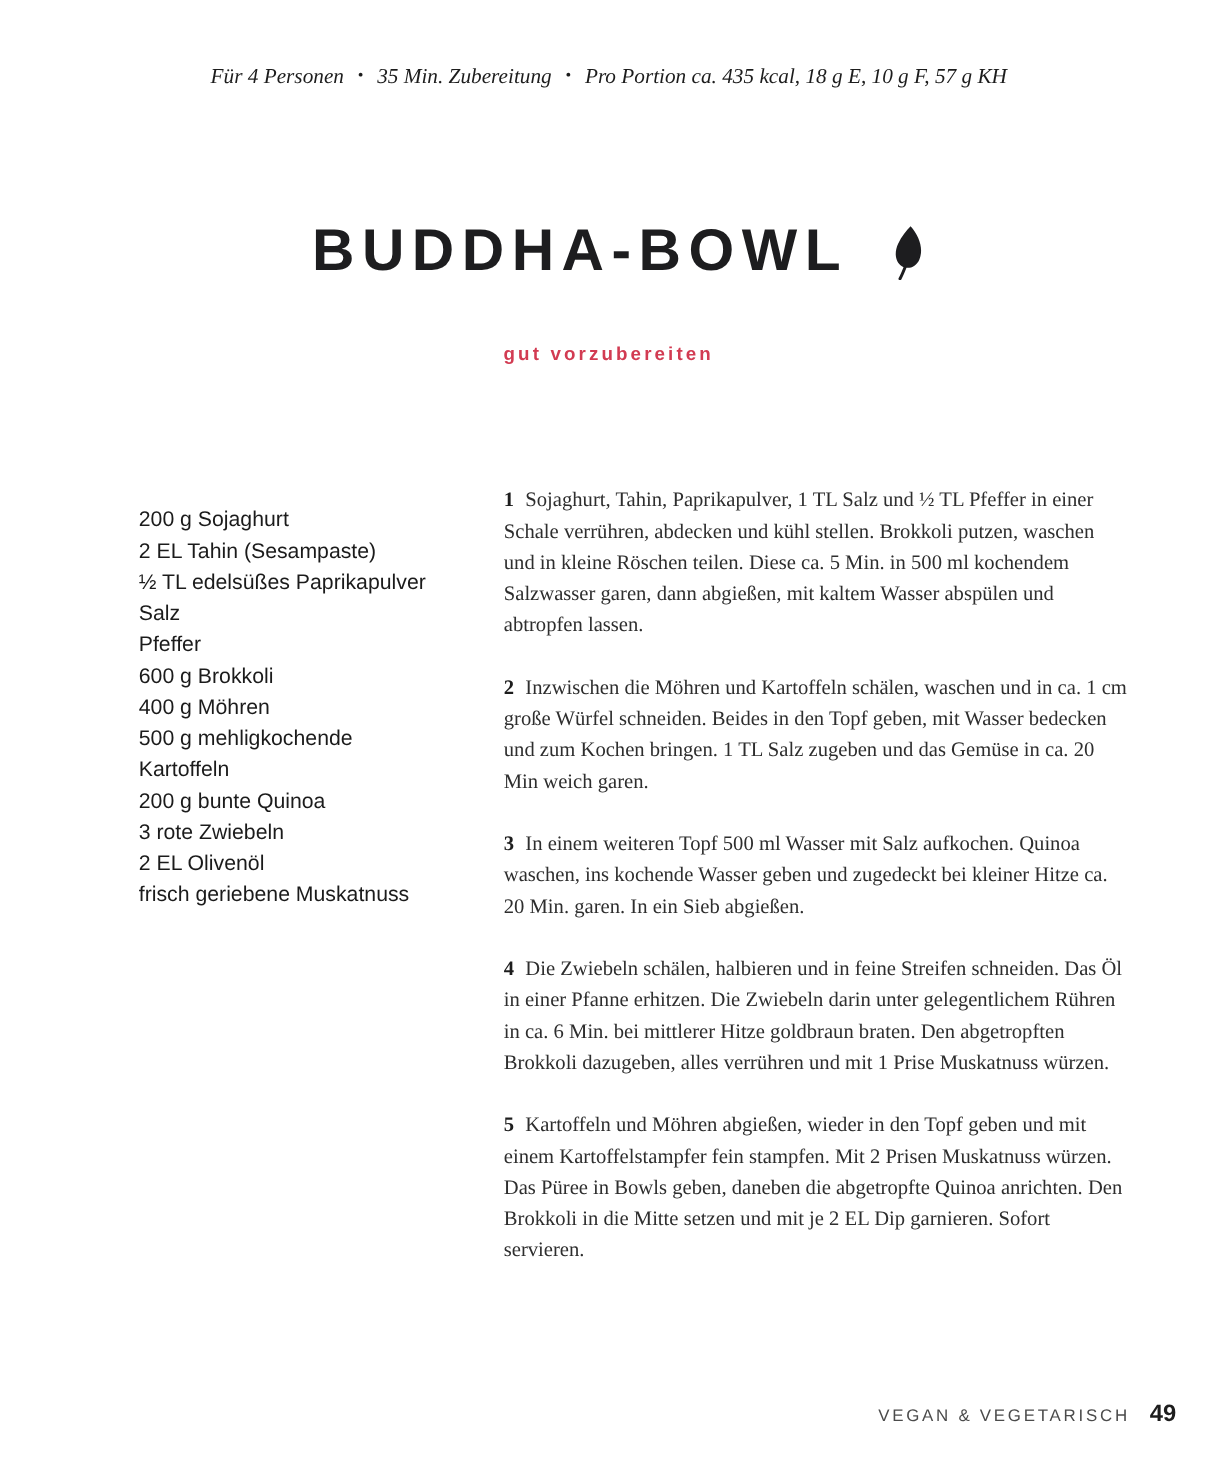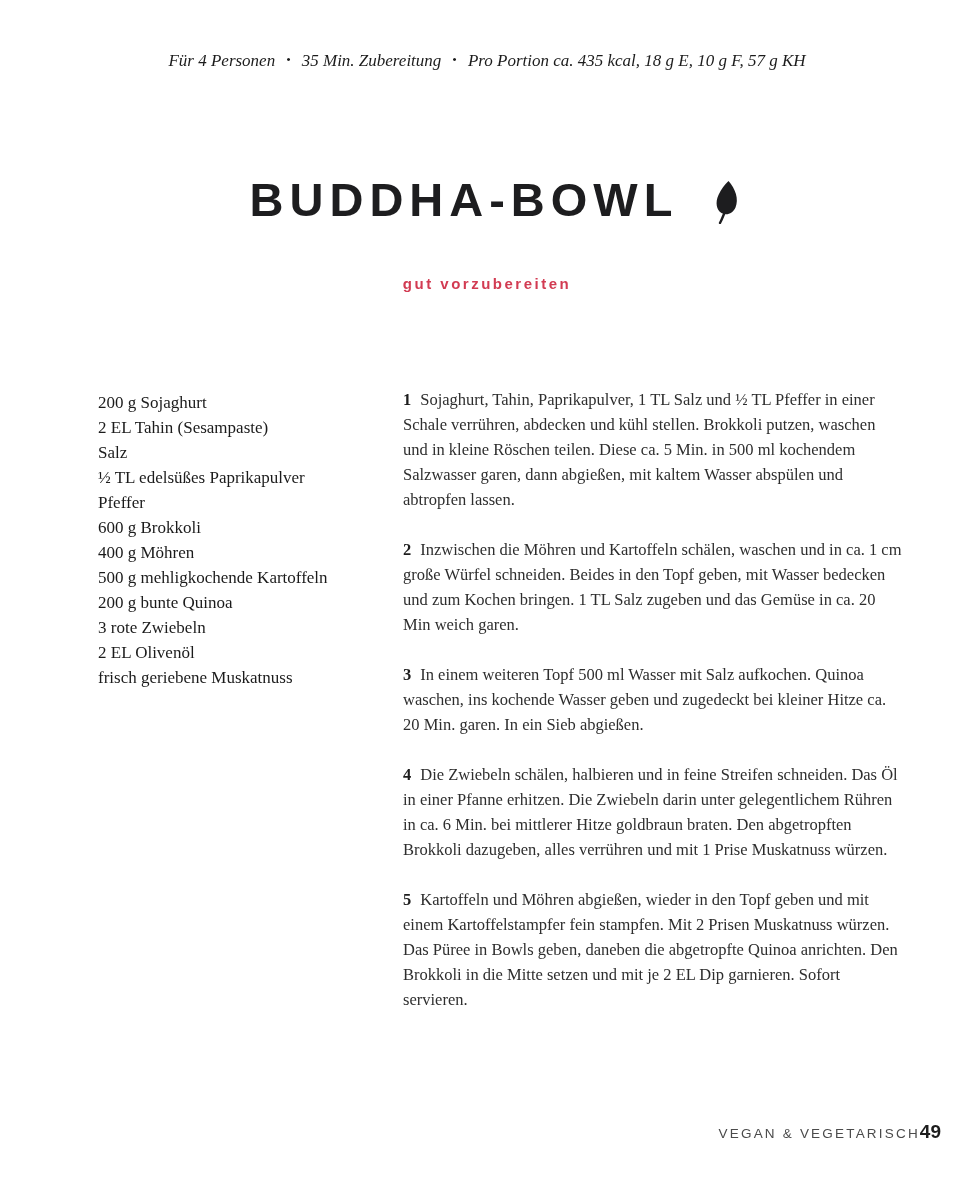--- a/index.html
+++ b/index.html
@@ -55,23 +55,23 @@
   }
   .content {
     display: grid;
     grid-template-columns: 268px 1fr;
     column-gap: 40px;
     padding: 0 70px 0 95px;
     margin-top: 95px;
   }
   ul.ingredients {
     list-style: none;
-    margin: 3px;
+    margin: 16px;
     padding: 0;
-    font-family: Liberation Serif, serif;
+    font-family: Liberation Sans, sans-serif;
     font-size: 17px;
     line-height: 25px;
     color: #1b1b1b;
   }
   .steps {
     font-size: 16.5px;
     line-height: 25px;
     color: #2e2e2e;
   }
   .steps p.step { margin: 0 0 25px 0; font-family: Liberation Serif, serif; }
@@ -79,21 +79,21 @@
     font-weight: bold;
     color: #1d1d1d;
     margin-right: 9px;
   }
   .footer {
     position: absolute;
     right: 33px;
     bottom: 38px;
     display: flex;
     align-items: baseline;
-    gap: 0;
+    gap: 16px;
   }
   .footer .category {
     font-size: 13.5px;
     letter-spacing: 2.2px;
     color: #4b4b4b;
   }
   .footer .pagenum {
     font-size: 19px;
     font-weight: bold;
     color: #1d1d1d;
@@ -118,22 +118,22 @@
     </span>
   </div>
 
   <div class="tagline">gut vorzubereiten</div>
 
   <div class="content">
 
     <ul class="ingredients">
       <li>200 g Sojaghurt</li>
       <li>2 EL Tahin (Sesampaste)</li>
+      <li>½ TL edelsüßes Paprikapulver</li>
       <li>Salz</li>
-      <li>½ TL edelsüßes Paprikapulver</li>
       <li>Pfeffer</li>
       <li>600 g Brokkoli</li>
       <li>400 g Möhren</li>
       <li>500 g mehligkochende Kartoffeln</li>
       <li>200 g bunte Quinoa</li>
       <li>3 rote Zwiebeln</li>
       <li>2 EL Olivenöl</li>
       <li>frisch geriebene Muskatnuss</li>
     </ul>
 

